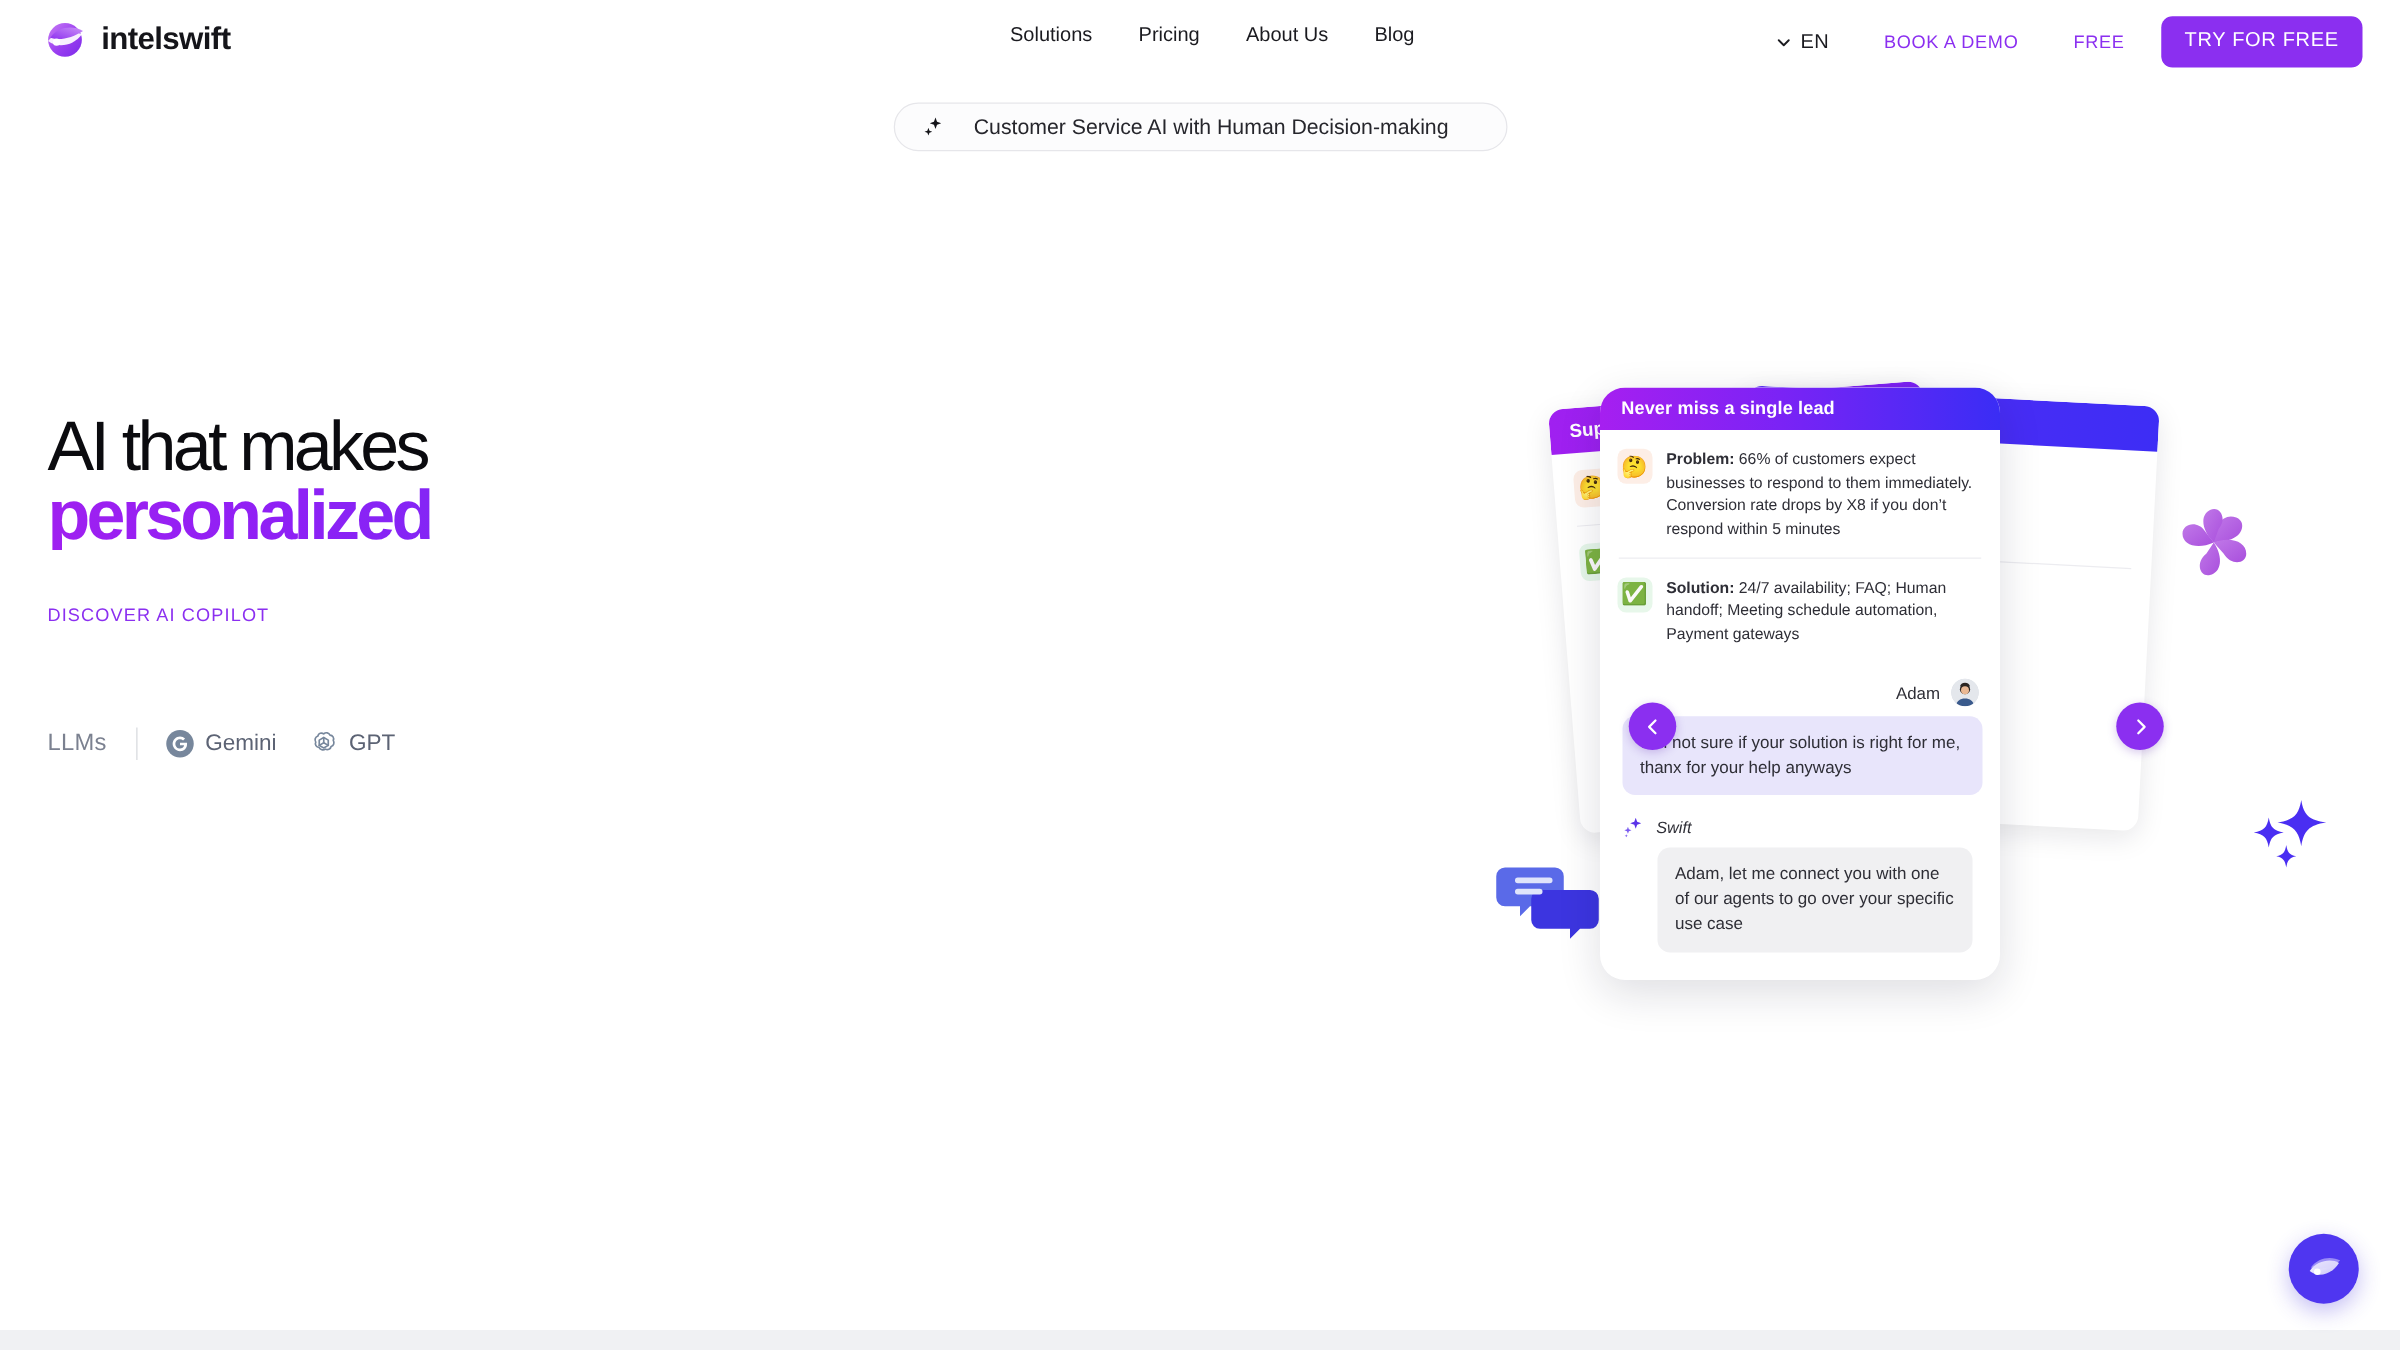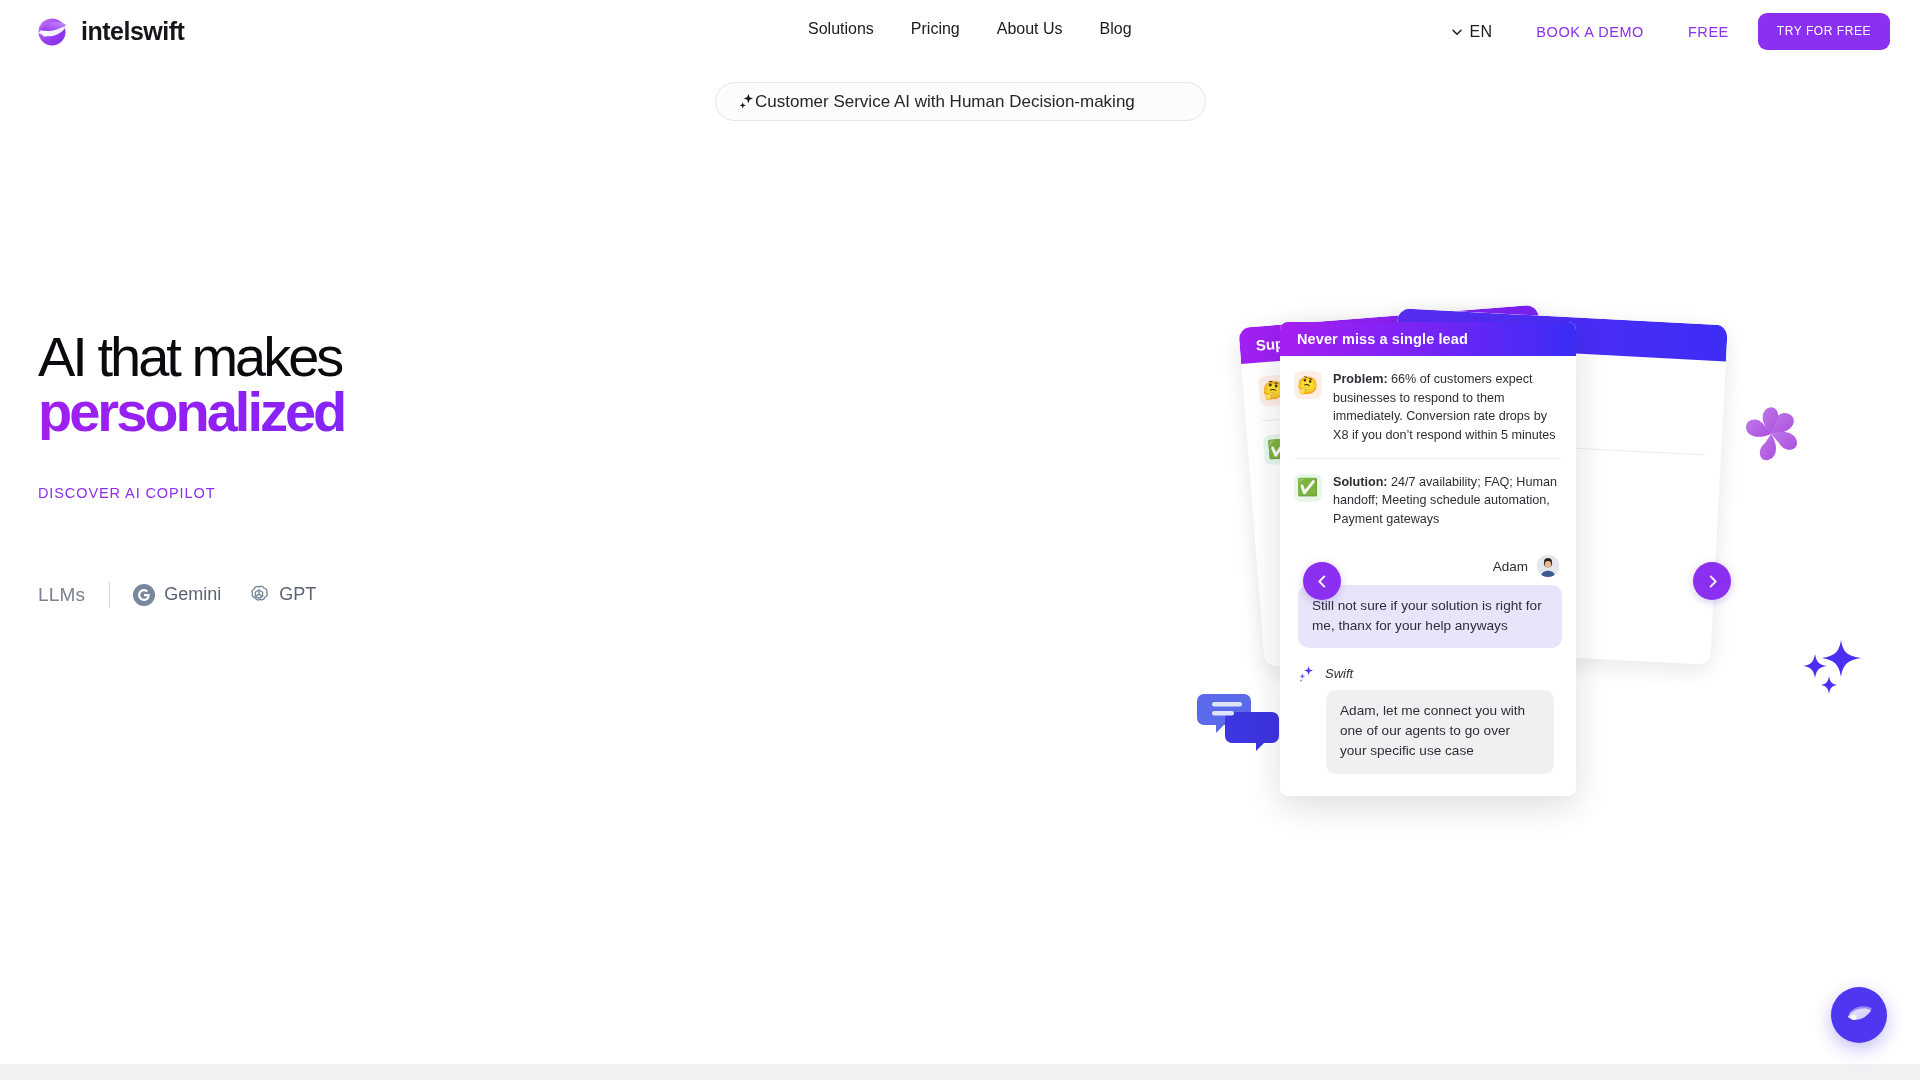--- a/index.html
+++ b/index.html
@@ -123,21 +123,21 @@
     cursor: pointer;
     white-space: nowrap;
   }
 
   .book-demo { margin-right: 44px; }
   .login-link { margin-right: 29px; }
 
   .try-free-btn {
     background: #8b2ff0;
     color: #ffffff;
-    font-size: 12px;
+    font-size: 16px;
     letter-spacing: 0.55px;
     border: none;
     border-radius: 9px;
     padding: 11px 19px 12px;
     cursor: pointer;
     font-family: inherit;
     white-space: nowrap;
   }
 
   
@@ -145,21 +145,21 @@
     position: absolute;
     left: 715px;
     top: 82px;
     width: 491px;
     height: 39px;
     border: 1px solid #e6e6ea;
     border-radius: 20px;
     background: #fcfcfd;
     display: flex;
     align-items: center;
-    gap: 0;
+    gap: 24px;
     padding: 0 22px;
     z-index: 20;
   }
 
   .badge-spark {
     width: 17px;
     height: 17px;
     flex: 0 0 17px;
   }
 
@@ -331,25 +331,25 @@
   .bc-sep {
     height: 1px;
     background: #ececf0;
     margin: 0 16px;
   }
 
   
   .main-card {
     position: absolute;
     left: 0;
-    top: 12px;
-    width: 296px;
+    top: 0;
+    width: 320px;
     min-height: 388px;
     background: #ffffff;
-    border-radius: 8px;
+    border-radius: 20px;
     box-shadow: 0 10px 34px rgba(20,20,50,0.14);
     overflow: hidden;
     z-index: 5;
   }
 
   .card-header {
     height: 34px;
     background: linear-gradient(90deg, #a61ff0 0%, #7b23f5 45%, #3a2df5 100%);
     display: flex;
     align-items: center;

